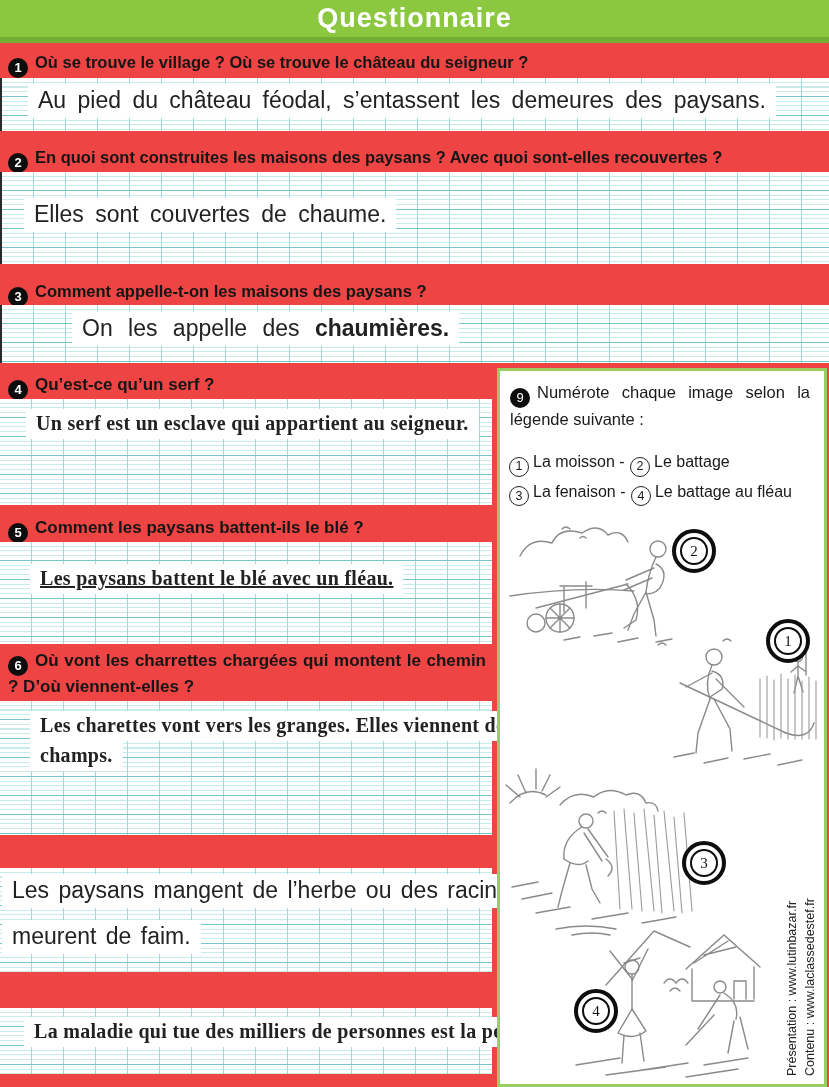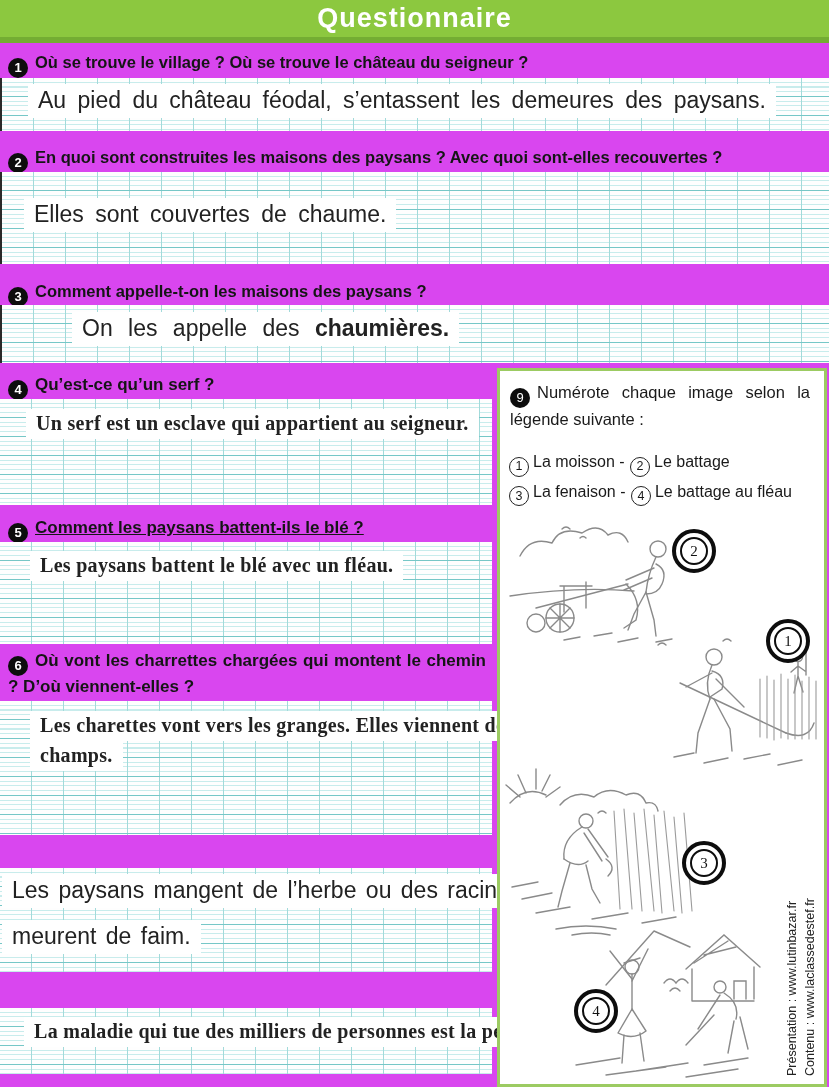--- a/index.html
+++ b/index.html
@@ -1,16 +1,16 @@
 <!DOCTYPE html>
 <html><head>
 <meta charset="utf-8">
 <style>
   html,body{margin:0;padding:0;background:#fff;}
-  .page{position:relative;width:829px;height:1087px;background:#d946ef;overflow:hidden;
+  .page{position:relative;width:829px;height:1087px;background:#ef4444;overflow:hidden;
         font-family:"Liberation Sans",sans-serif;color:#1a1a1a;}
 
   
   .header-bar{position:absolute;left:0;top:0;width:829px;height:37px;background:#8cc83f;}
   .header-strip{position:absolute;left:0;top:37px;width:829px;height:6px;background:#74ad33;}
   .header-title{position:absolute;left:0;top:0;width:829px;height:37px;line-height:37px;
         text-align:center;color:#fff;font-size:27px;font-weight:bold;letter-spacing:1px;}
 
   
   .q{position:absolute;left:8px;font-size:16.5px;font-weight:bold;color:#151515;line-height:1.3;}
@@ -84,25 +84,25 @@
     <span class="ans hand" style="margin:7px 0 0 70px;word-spacing:9px;"><span>On les appelle des </span><span class="b">chaumières.</span></span>
   </div>
 
   <div class="q" style="top:374px;width:478px;font-size:17px;">
     <span class="qnum">4</span><span>Qu’est-ce qu’un serf ?</span>
   </div>
   <div class="seyes" style="top:399px;width:492px;height:106px;">
     <span class="ans serif" style="margin:10px 0 0 26px;">Un serf est un esclave qui appartient au seigneur.</span>
   </div>
 
-  <div class="q" style="top:517px;width:478px;font-size:17px;text-decoration:underline;">
+  <div class="q" style="top:517px;width:478px;font-size:17px;">
     <span class="qnum">5</span><span>Comment les paysans battent-ils le blé ?</span>
   </div>
   <div class="seyes" style="top:542px;width:492px;height:102px;">
-    <span class="ans serif" style="margin:9px 0 0 30px;">Les paysans battent le blé avec un fléau.</span>
+    <span class="ans serif" style="margin:22px 0 0 30px;text-decoration:underline;">Les paysans battent le blé avec un fléau.</span>
   </div>
 
   <div class="q" style="top:650px;width:478px;font-size:17px;text-align:justify;">
     <span class="qnum">6</span><span>Où vont les charrettes chargées qui montent le chemin ? D’où viennent-elles ?</span>
   </div>
   <div class="seyes" style="top:701px;width:492px;height:134px;">
     <span class="ans serif" style="margin:10px 0 0 30px;">Les charettes vont vers les granges. Elles viennent des</span><br>
     <span class="ans serif" style="margin:0 0 0 30px;">champs.</span>
   </div>
 

